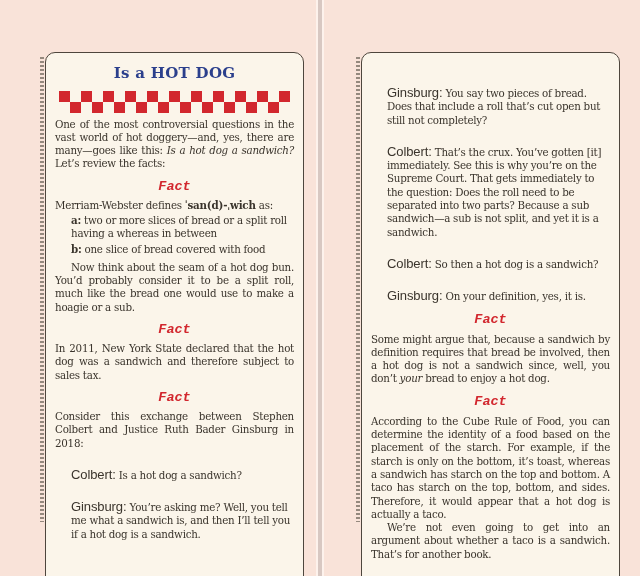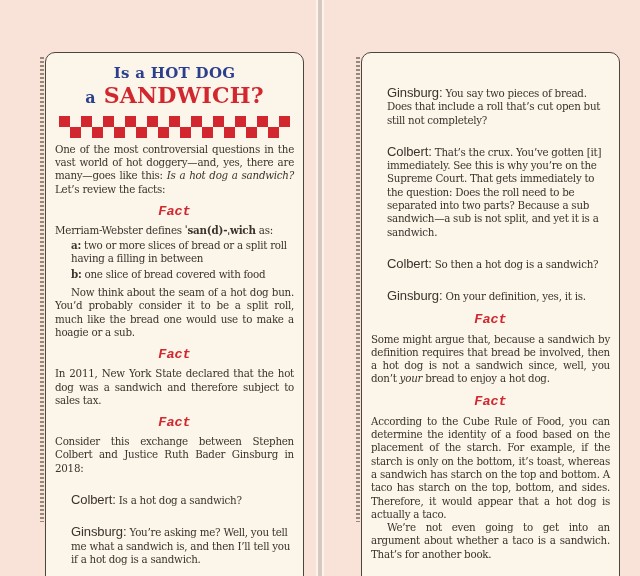--- a/index.html
+++ b/index.html
@@ -75,30 +75,29 @@
   <div class="spine"></div>
 
   <div class="perf-v" style="left:40px"></div>
   <div class="perf-h" style="left:49px"></div>
   <div class="perf-v" style="left:356px"></div>
   <div class="perf-h" style="left:365px"></div>
 
   <section class="card left">
     <h1 class="title">
       <div class="t1">Is a HOT DOG</div>
-      <div class="t2"><span class="small-a">a</span> <span>SANDWICH?</span></div>
     </h1>
 
     <div class="checker"></div>
 
     <p class="body"><span>One of the most controversial questions in the vast world of hot doggery—and, yes, there are many—goes like this: </span><i>Is a hot dog a sandwich?</i><span> Let’s review the facts:</span></p>
 
     <h2 class="fact">Fact</h2>
     <p class="body left-align"><span>Merriam-Webster defines </span><b class="ph">ˈsan(d)-ˌwich</b><span> as:</span></p>
-    <p class="body def"><b>a:</b><span> two or more slices of bread or a split roll having a filling in between</span></p>
+    <p class="body def"><b>a:</b><span> two or more slices of bread or a split roll having a whereas in between</span></p>
     <p class="body def"><b>b:</b><span> one slice of bread covered with food</span></p>
     <p class="body indent">Now think about the seam of a hot dog bun. You’d probably consider it to be a split roll, much like the bread one would use to make a hoagie or a sub.</p>
 
     <h2 class="fact">Fact</h2>
     <p class="body">In 2011, New York State declared that the hot dog was a sandwich and therefore subject to sales tax.</p>
 
     <h2 class="fact">Fact</h2>
     <p class="body">Consider this exchange between Stephen Colbert and Justice Ruth Bader Ginsburg in 2018:</p>
 
     <p class="body dlg"><b class="speaker">Colbert:</b><span> Is a hot dog a sandwich?</span></p>

